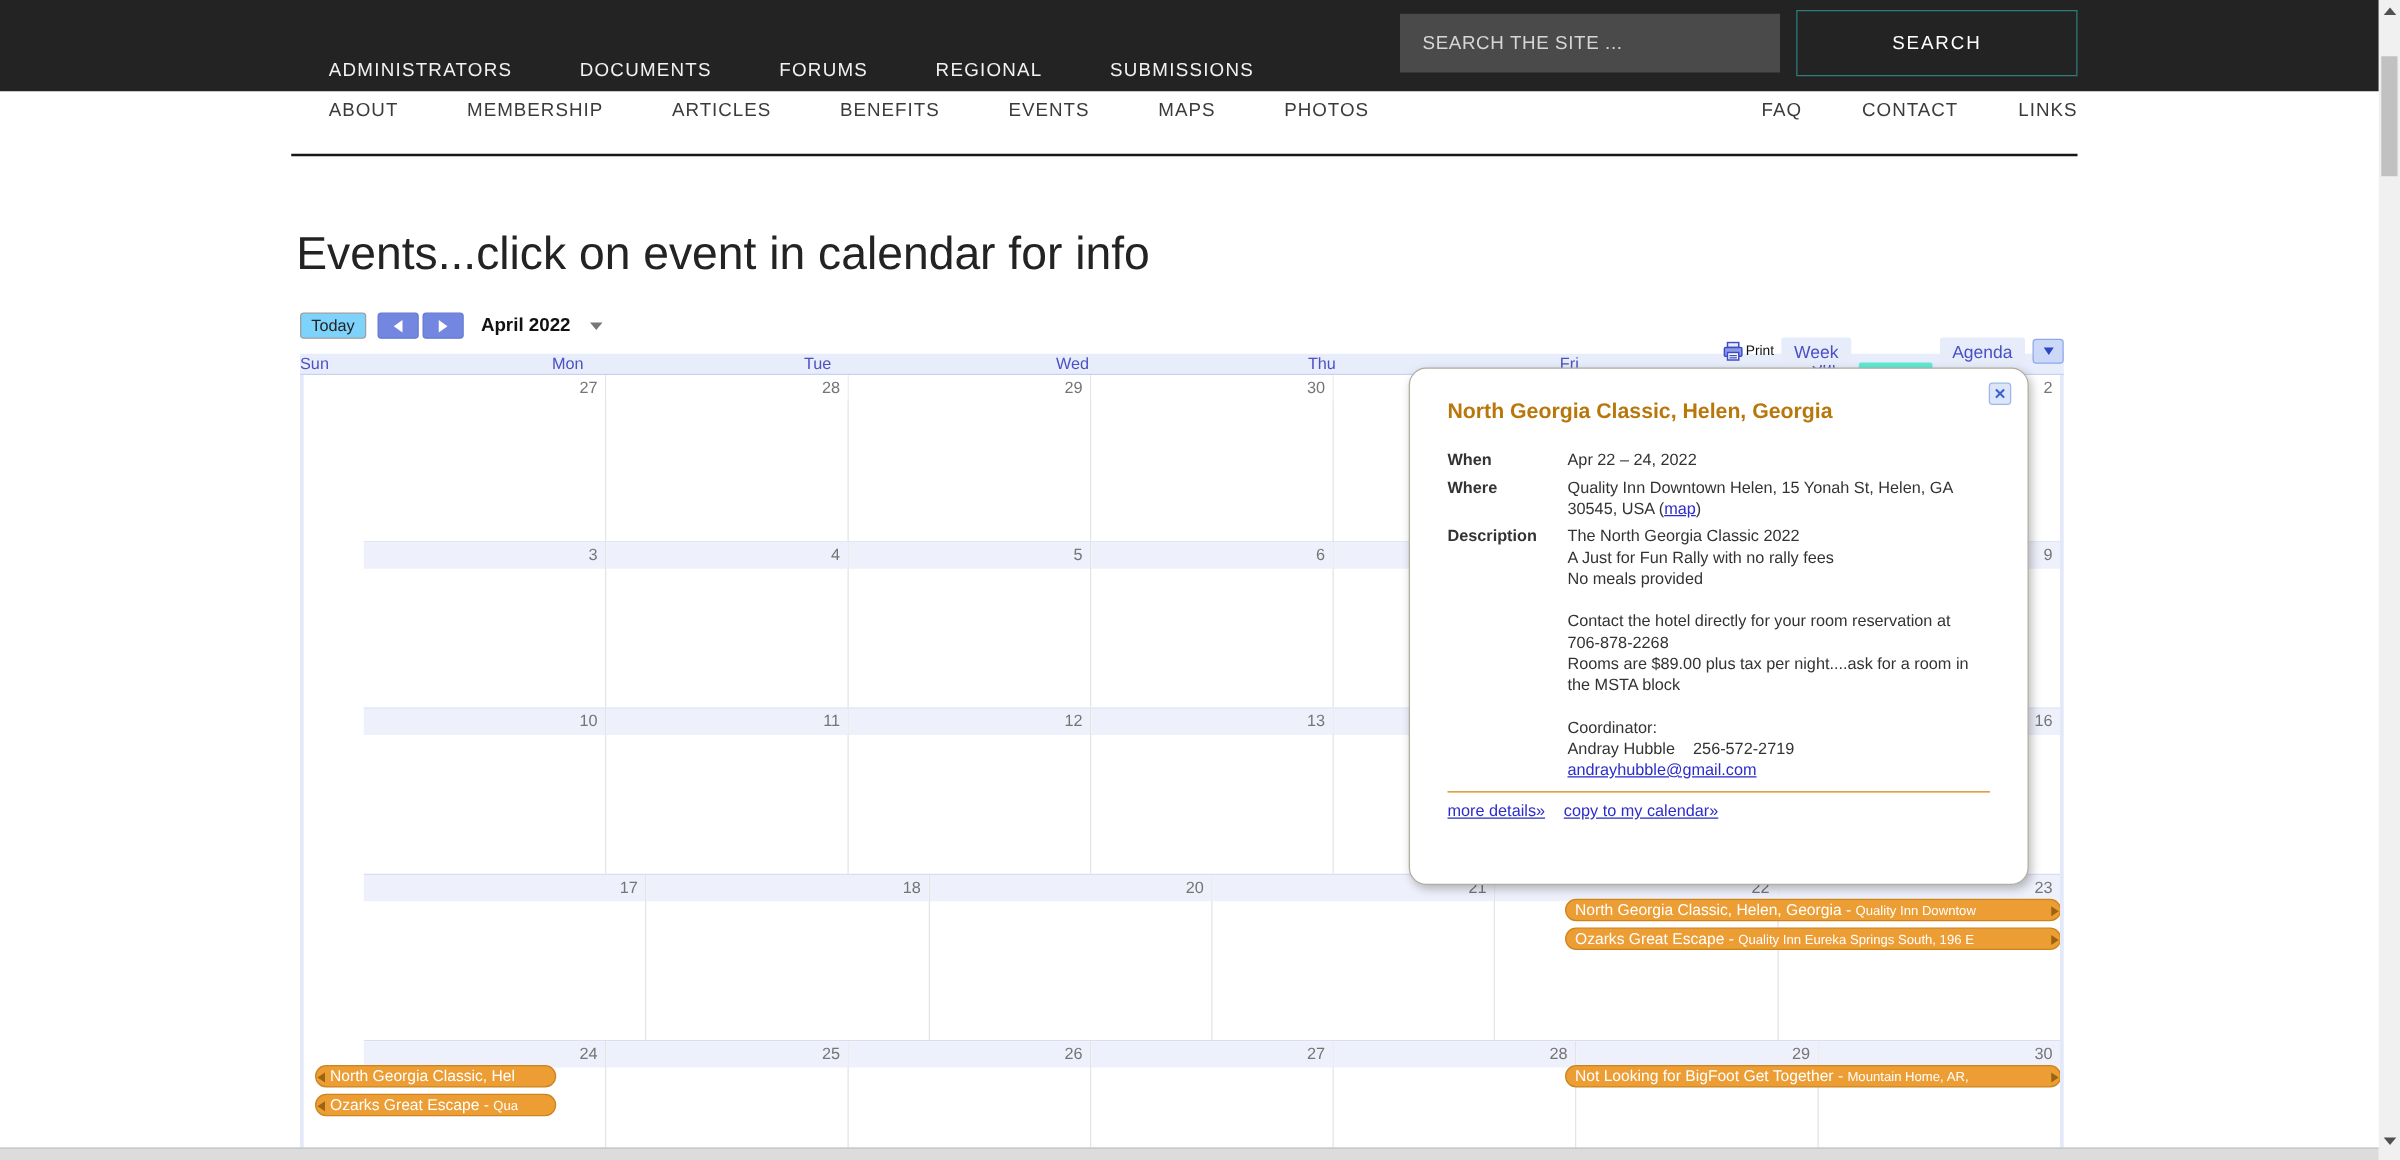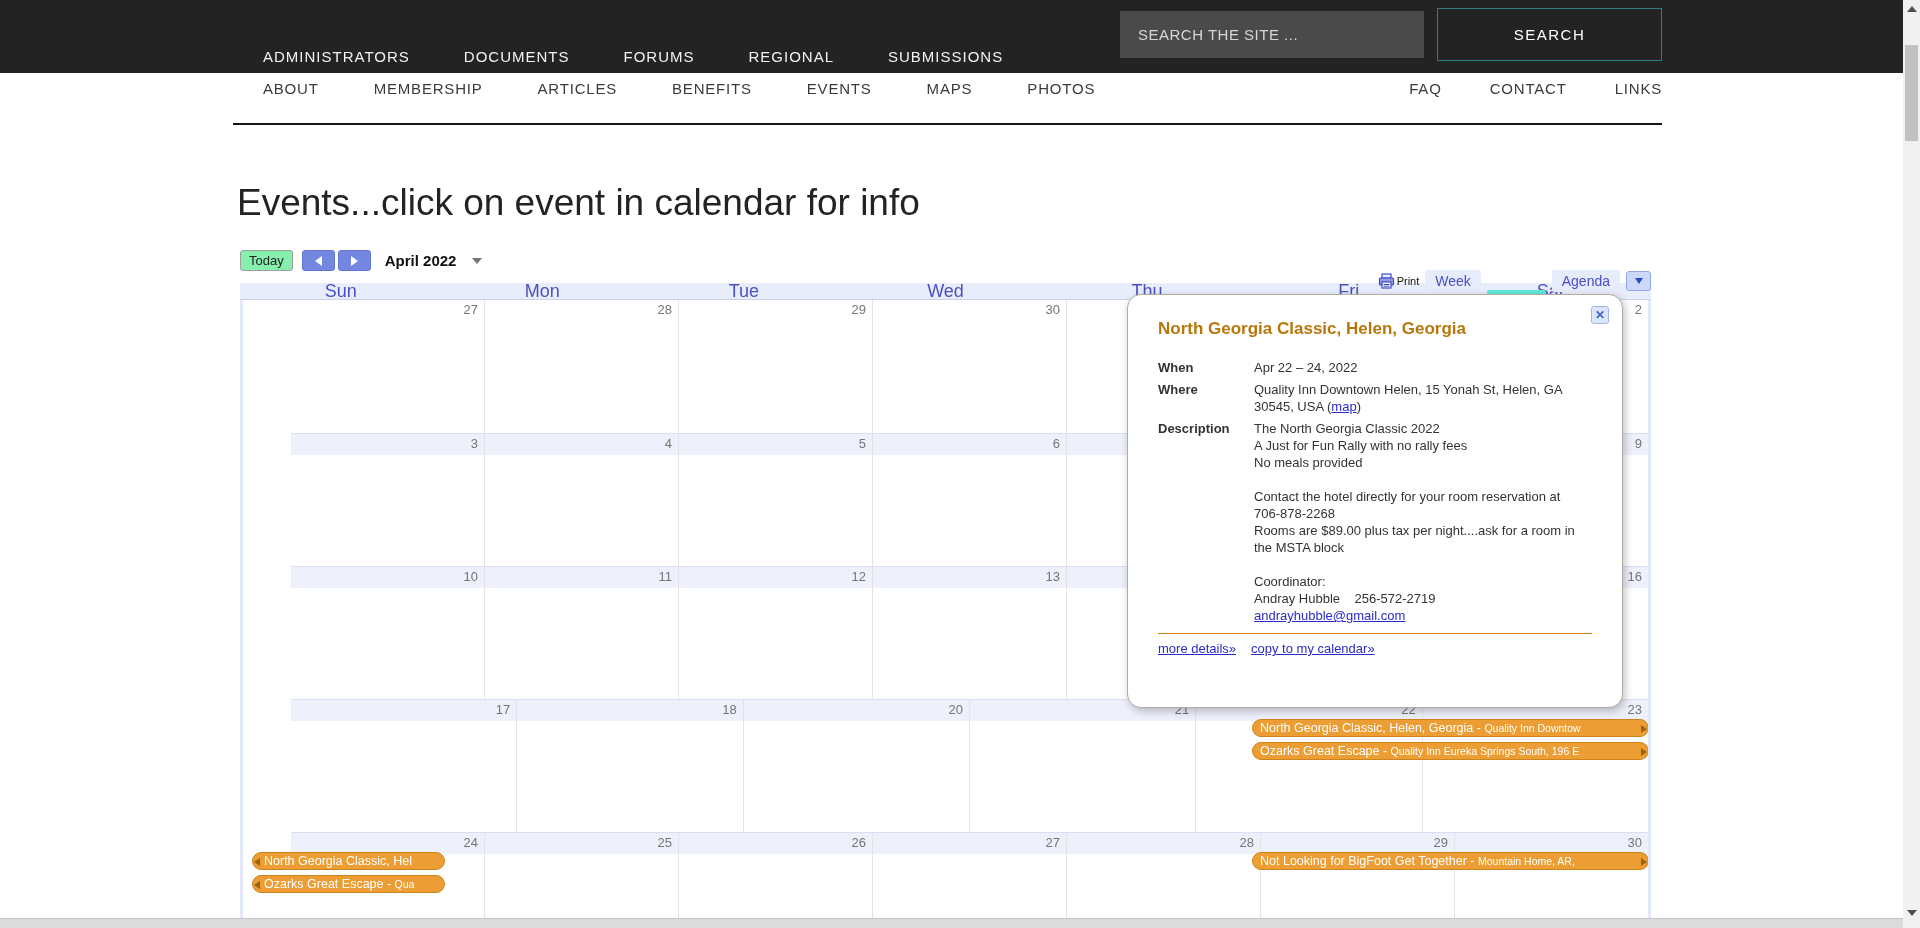--- a/index.html
+++ b/index.html
@@ -24,21 +24,21 @@
   .sub-item { color:#3b3b3b; font-size:15px; letter-spacing:0.8px; cursor:pointer; white-space:nowrap; }
   .nav-divider { position:absolute; left:233px; top:123px; width:1429px; height:2px; background:#161616; }
 
   
   .page-title { position:absolute; left:237px; top:182px; font-size:37px; font-weight:400; color:#232323; }
 
   
   .calendar { position:absolute; left:240px; top:250px; width:1411px; font-size:13px; }
   .cal-toolbar { position:relative; height:33px; }
   .toolbar-left { position:absolute; left:0; top:0; display:flex; align-items:center; }
-  .today-btn { background:#86efac; border:1px solid #9e9e9e; border-radius:3px; padding:2px 8px;
+  .today-btn { background:#7dd3fc; border:1px solid #9e9e9e; border-radius:3px; padding:2px 8px;
                font-size:13px; color:#222; cursor:pointer; font-family:"Liberation Sans", sans-serif; }
   .nav-arrow { width:33px; height:21px; background:#7387e0; border:1px solid #6378d2; border-radius:3px;
                display:inline-flex; align-items:center; justify-content:center; cursor:pointer; }
   .nav-arrow.prev { margin-left:9px; }
   .nav-arrow.next { margin-left:3px; }
   .tri-left  { width:0; height:0; border-top:5px solid transparent; border-bottom:5px solid transparent; border-right:7px solid #fff; }
   .tri-right { width:0; height:0; border-top:5px solid transparent; border-bottom:5px solid transparent; border-left:7px solid #fff; }
   .month-label { font-size:15px; font-weight:bold; color:#111; margin-left:14px; }
   .month-caret { width:0; height:0; border-left:5px solid transparent; border-right:5px solid transparent;
                  border-top:6px solid #777; margin-left:16px; cursor:pointer; }
@@ -46,21 +46,21 @@
   .print-link { display:flex; align-items:center; gap:2px; cursor:pointer; }
   .print-label { font-size:11px; color:#111; }
   .view-tab { font-size:14px; padding:3px 10px; border-radius:2px; cursor:pointer; }
   .view-tab.inactive { background:#e7ecfb; color:#4a4fc6; }
   .view-tab.active { background:#5eead4; color:#000; font-weight:normal;margin-top:40px; }
   .agenda-dd { width:25px; height:20px; background:#ccd8f8; border:1px solid #8fa7ea; border-radius:3px;
                display:flex; align-items:center; justify-content:center; cursor:pointer; }
   .agenda-dd .c { width:0; height:0; border-left:4px solid transparent; border-right:4px solid transparent; border-top:6px solid #2d46c8; }
 
   .day-header { display:flex; height:17px; background:#e8edfb; border-bottom:1px solid #c9d2ef; }
-  .day-header .dh { flex:1; text-align:center; color:#4d50c0; font-size:18px; line-height:16px; }
+  .day-header .dh { flex:1; color:#4d50c0; font-size:13px; line-height:16px; }
 
   .grid { position:relative; height:623px; overflow:hidden;
           border-left:3px solid #e3e9f9; border-right:3px solid #e3e9f9;padding-left:48px; }
   .week { display:flex; height:133px; }
   .week + .week { border-top:1px solid #d9dff3; }
   .cell { flex:1; border-right:1px solid #e4e4e4; }
   .cell:last-child { border-right:none; }
   .dnum { height:21px; background:#eef1fb; text-align:right; padding-right:6px;
           color:#757575; font-size:13px; line-height:20px; }
   .week.w1 .dnum { background:#fff; }

